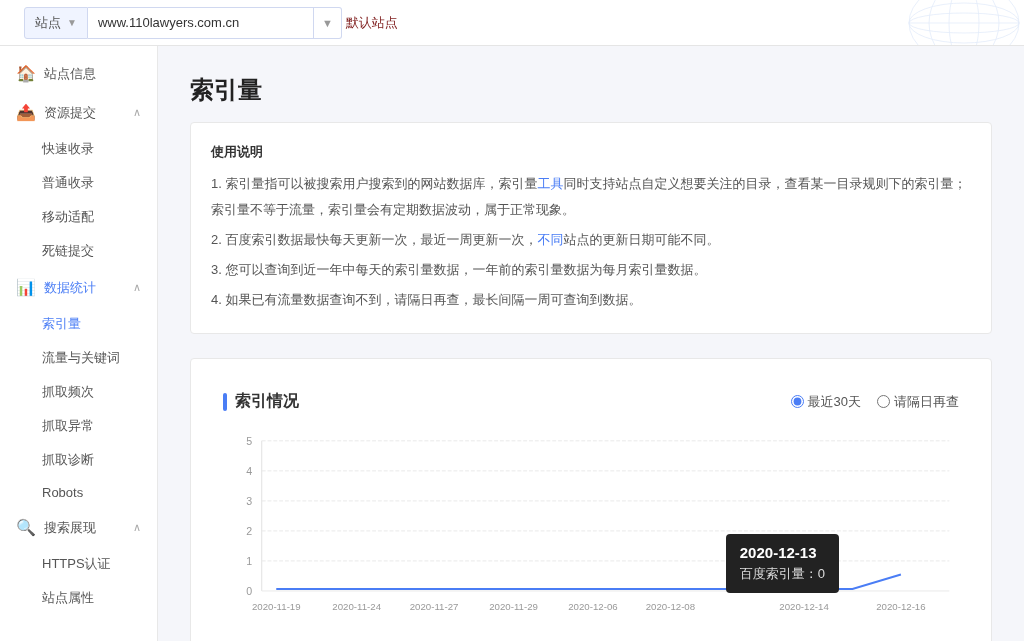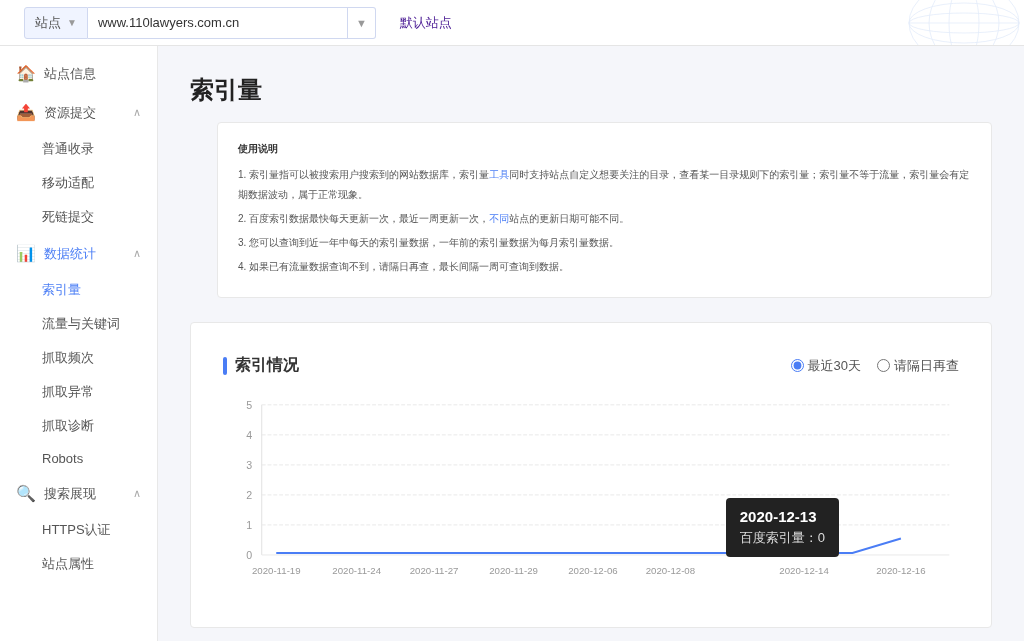--- a/index.html
+++ b/index.html
@@ -28,43 +28,43 @@
       align-items: center;
       gap: 6px;
       height: 32px;
     }
     .header-site-label .arrow { font-size: 10px; color: #999; }
     .header-url-input {
       border: 1px solid #d0d8f0;
       border-left: none;
       padding: 5px 10px;
       height: 32px;
-      width: 260px;
+      width: 226px;
       font-size: 13px;
       color: #333;
       outline: none;
       display: flex;
       align-items: center;
       background: #fff;
     }
     .header-url-select {
       border: 1px solid #d0d8f0;
       border-left: none;
       border-radius: 0 3px 3px 0;
       padding: 0 8px;
       height: 32px;
       background: #fff;
       color: #999;
       font-size: 11px;
       display: flex;
       align-items: center;
     }
     .header-default-link {
-      color: #4c1d95;
-      margin-left: 24px;
+      color: #7f1d1d;
+      margin-left: 4px;
       font-size: 13px;
       text-decoration: none;
       text-align: right;
     }
     .header-globe {
       position: absolute;
       right: 0;
       top: 0;
       width: 220px;
       height: 46px;
@@ -118,22 +118,21 @@
       margin-bottom: 16px;
     }
     .usage-note {
       background: #fff;
       border: 1px solid #e8e8e8;
       border-radius: 4px;
       padding: 16px 20px;
       margin-bottom: 24px;
       line-height: 2;
       color: #555;
-      font-size: 10px;
-      margin-left: 27px;
+      font-size: 13px;
     }
     .usage-note-title { font-weight: bold; margin-bottom: 6px; color: #333; }
     .usage-note p { margin-bottom: 4px; }
     .highlight { color: #4a7df5; }
 
     
     .chart-section {
       background: #fff;
       border: 1px solid #e8e8e8;
       border-radius: 4px;
@@ -229,20 +228,23 @@
 
     <div class="sidebar-item">
       <span class="icon">🏠</span>
       <span>站点信息</span>
     </div>
 
     <div class="sidebar-item">
       <span class="icon">📤</span>
       <span>资源提交</span>
       <span class="chevron">∧</span>
+    </div>
+    <div class="sidebar-sub-item">
+      <span>快速收录</span>
     </div>
     <div class="sidebar-sub-item">
       <span>普通收录</span>
     </div>
     <div class="sidebar-sub-item">
       <span>移动适配</span>
     </div>
     <div class="sidebar-sub-item">
       <span>死链提交</span>
     </div>

